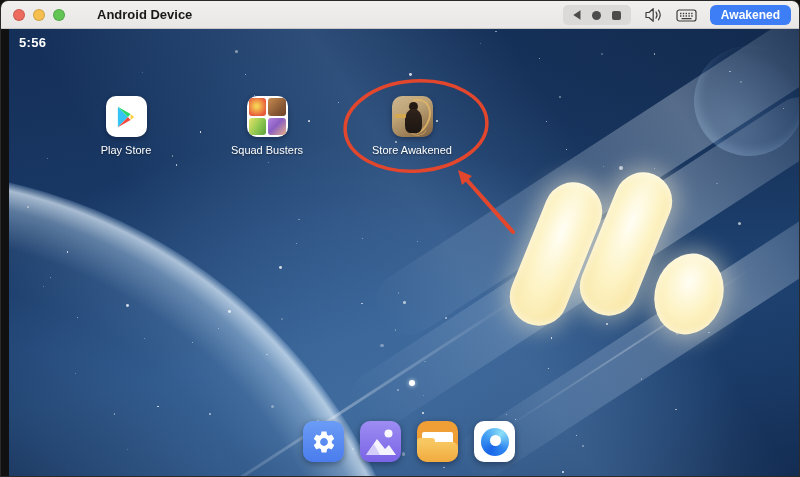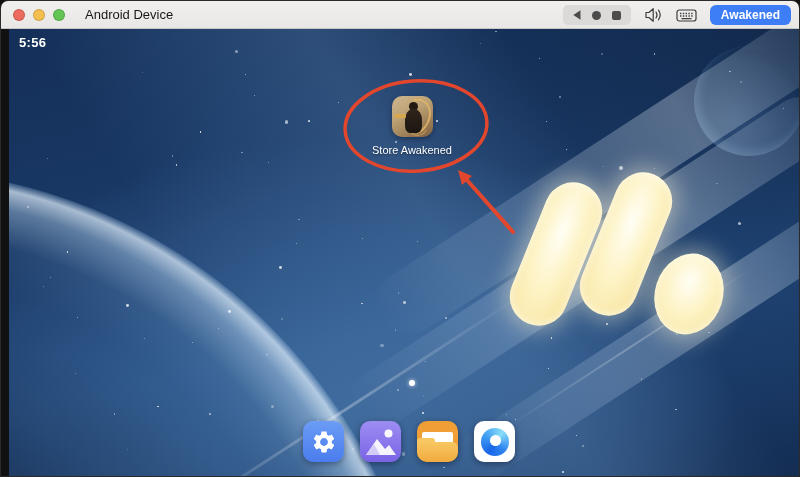--- a/index.html
+++ b/index.html
@@ -4,21 +4,21 @@
 <style>
   * { margin:0; padding:0; box-sizing:border-box; }
   html,body { width:800px; height:477px; font-family:"Liberation Sans", sans-serif; background:#111; }
   .app-window { position:relative; width:800px; height:477px; overflow:hidden; border-radius:8px 8px 0 0; border:1px solid #2a2a2a; }
 
   
   .titlebar { position:absolute; top:0; left:0; width:100%; height:28px; background:linear-gradient(#f1f0ef,#e9e7e6); border-bottom:1px solid #c9c7c5; display:flex; align-items:center; z-index:50; }
   .traffic { display:flex; gap:8px; margin-left:12px; }
   .tl { width:12px; height:12px; border-radius:50%; border:0.5px solid rgba(0,0,0,.15); cursor:default; }
   .tl.close { background:#ed6a5e; } .tl.min { background:#f5bf4f; } .tl.max { background:#62c554; }
-  .win-title { margin-left:20px; font-size:13px; font-weight:400; color:#181818; }
+  .win-title { margin-left:32px; font-size:13px; font-weight:700; color:#181818; }
   .tb-right { position:absolute; right:8px; top:0; height:28px; display:flex; align-items:center; gap:13px; }
   .segnav { display:flex; align-items:center; background:#dcdad8; border-radius:5px; height:20px; padding:0 4px; }
   .segbtn { width:20px; height:20px; display:flex; align-items:center; justify-content:center; cursor:pointer; }
   .nav-circle { width:9px; height:9px; background:#4c4c4c; border-radius:50%; }
   .nav-square { width:9px; height:9px; background:#4c4c4c; border-radius:2px; }
   .tb-iconbtn { display:flex; align-items:center; justify-content:center; cursor:pointer; }
   .purchase { background:#3d7df5; color:#fff; font-size:12px; font-weight:600; border:none; border-radius:6px; height:20px; padding:0 11px; cursor:pointer; }
 
   
   .screen { position:absolute; top:28px; left:0; width:800px; height:449px; overflow:hidden;
@@ -248,21 +248,43 @@
     <div class="trail t2"></div>
     <div class="trail t3"></div>
     <div class="trail tline1"></div>
     <div class="trail tline2"></div>
     <div class="pill p1"></div>
     <div class="pill p2"></div>
     <div class="logo-circle"></div>
 
     <div class="status-time">5:56</div>
 
-
+    <div class="app" style="left:117px; top:67px;">
+      <div class="app-icon ic-play">
+        <svg width="26" height="26" viewBox="0 0 24 24">
+          <polygon points="4.5,2.5 13.8,12 4.5,21.5" fill="#35c4f3"></polygon>
+          <polygon points="4.5,2.5 16.2,9.2 13.8,12" fill="#2bd769"></polygon>
+          <polygon points="16.2,9.2 19.6,12 16.2,14.8" fill="#ffcf40"></polygon>
+          <polygon points="13.8,12 16.2,14.8 4.5,21.5" fill="#f4483d"></polygon>
+        </svg>
+      </div>
+      <div class="app-label">Play Store</div>
+    </div>
+
+    <div class="app" style="left:258px; top:67px;">
+      <div class="app-icon ic-squad">
+        <div class="sq-grid">
+          <div class="sq-tl"></div>
+            <div class="sq-tr"></div>
+            <div class="sq-bl"></div>
+            <div class="sq-br"></div>
+        </div>
+      </div>
+      <div class="app-label">Squad Busters</div>
+    </div>
 
     <div class="app" style="left:403px; top:67px;">
       <div class="app-icon ic-magic">
         <div class="ma-swirl"></div>
         <div class="ma-swirl2"></div>
         <div class="ma-head"></div>
         <div class="ma-body"></div>
         <div class="ma-text"></div>
       </div>
       <div class="app-label">Store Awakened</div>

